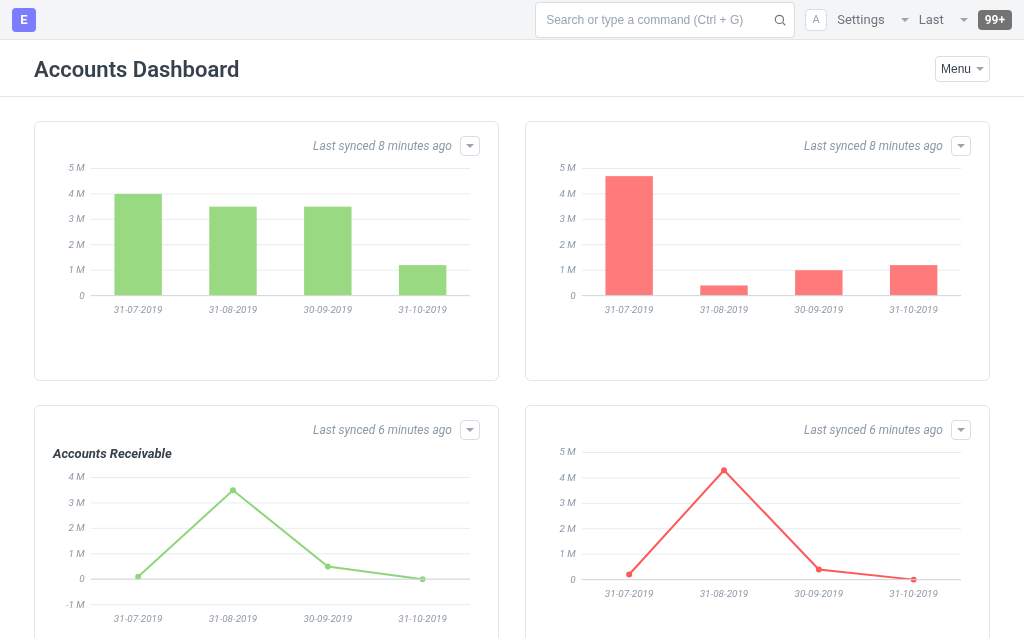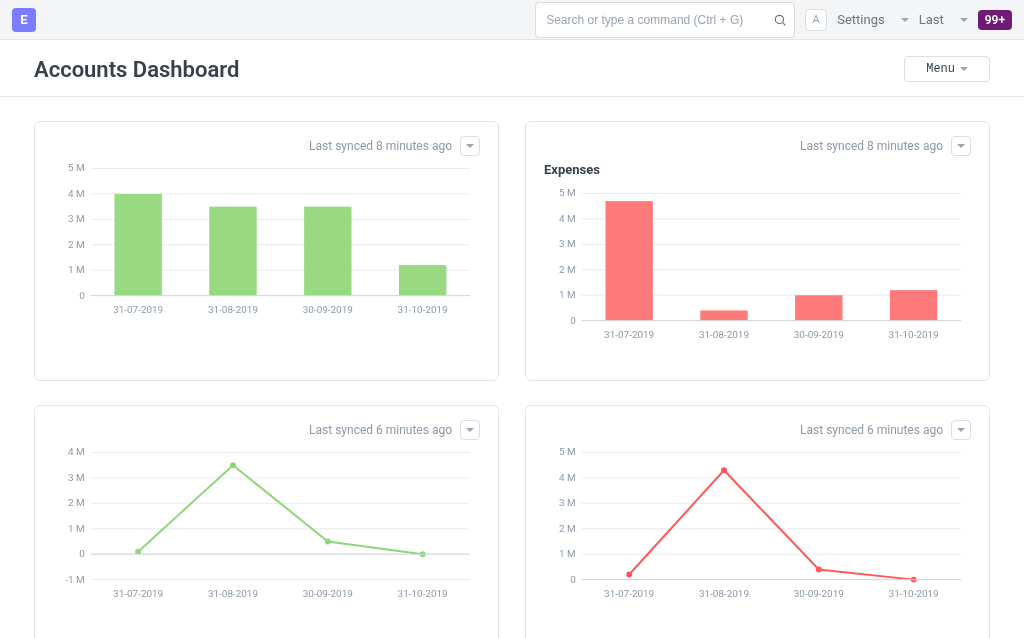--- a/index.html
+++ b/index.html
@@ -60,21 +60,21 @@
     cursor: pointer;
     display: flex; align-items: center; gap: 16px;
   }
   .caret-down {
     width: 0; height: 0;
     border-left: 4px solid transparent;
     border-right: 4px solid transparent;
     border-top: 4px solid #9aa5b1;
   }
   .badge {
-    background: #701a75;
+    background: #737373;
     color: #fff;
     font-weight: 600;
     font-size: 12px;
     padding: 3px 7px;
     border-radius: 4px;
   }
 
   .page-header {
     display: flex;
     align-items: center;
@@ -85,41 +85,41 @@
   }
   .page-title {
     font-size: 22px;
     font-weight: 600;
     color: #36414c;
   }
   .menu-btn {
     border: 1px solid #d9dee3;
     background: #fff;
     border-radius: 4px;
-    padding: 5px 21px;
+    padding: 5px 5px;
     font-size: 12px;
     color: #36414c;
     display: flex; align-items: center; gap: 5px;
     cursor: pointer;
-    font-family: Liberation Mono, monospace;
   }
 
   .dashboard {
     padding: 24px 34px;
     display: grid;
     grid-template-columns: 1fr 1fr;
     gap: 24px 26px;
   }
   .card {
     border: 1px solid #e2e6ea;
     border-radius: 6px;
     background: #fff;
     padding: 14px 18px 12px;
     min-height: 260px;
     position: relative;
+    font-style: italic;
   }
   .card-synced-row {
     display: flex;
     justify-content: flex-end;
     align-items: center;
     gap: 8px;
     margin-bottom: 6px;
   }
   .synced-text { font-size: 12px; color: #8d99a6; }
   .card-menu {
@@ -216,21 +216,20 @@
       </div>
   </div>
 
   <div class="card">
     <div class="card-synced-row">
       <span class="synced-text">Last synced 8 minutes ago</span>
       <div class="card-menu">
           <span class="caret-down"></span>
         </div>
     </div>
-    <div class="card-title">Expenses</div>
     <div class="chart">
         <svg viewBox="0 0 430 160" width="100%" height="100%">
           <line class="grid-line" x1="38" y1="134" x2="420" y2="134"></line>
           <text class="tick-label" x="32" y="137" text-anchor="end">0</text>
           <line class="grid-line" x1="38" y1="108.4" x2="420" y2="108.4"></line>
           <text class="tick-label" x="32" y="111.4" text-anchor="end">1 M</text>
           <line class="grid-line" x1="38" y1="82.8" x2="420" y2="82.8"></line>
           <text class="tick-label" x="32" y="85.8" text-anchor="end">2 M</text>
           <line class="grid-line" x1="38" y1="57.2" x2="420" y2="57.2"></line>
           <text class="tick-label" x="32" y="60.2" text-anchor="end">3 M</text>
@@ -251,20 +250,21 @@
       </div>
   </div>
 
   <div class="card">
     <div class="card-synced-row">
       <span class="synced-text">Last synced 6 minutes ago</span>
       <div class="card-menu">
           <span class="caret-down"></span>
         </div>
     </div>
+    <div class="card-title">Accounts Receivable</div>
     <div class="chart">
         <svg viewBox="0 0 430 160" width="100%" height="100%">
           <line class="grid-line" x1="38" y1="134" x2="420" y2="134"></line>
           <text class="tick-label" x="32" y="137" text-anchor="end">-1 M</text>
           <line class="grid-line" x1="38" y1="108.4" x2="420" y2="108.4"></line>
           <text class="tick-label" x="32" y="111.4" text-anchor="end">0</text>
           <line class="grid-line" x1="38" y1="82.8" x2="420" y2="82.8"></line>
           <text class="tick-label" x="32" y="85.8" text-anchor="end">1 M</text>
           <line class="grid-line" x1="38" y1="57.2" x2="420" y2="57.2"></line>
           <text class="tick-label" x="32" y="60.2" text-anchor="end">2 M</text>

